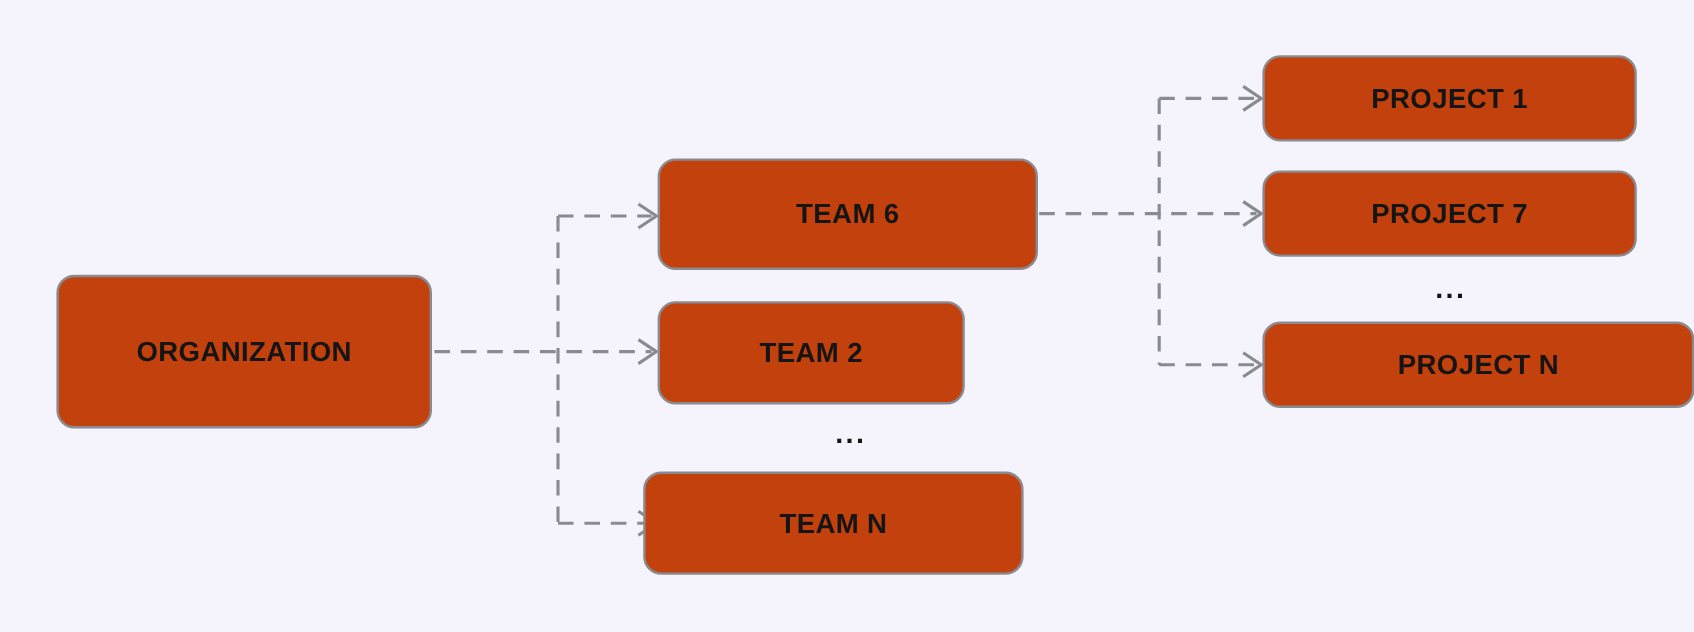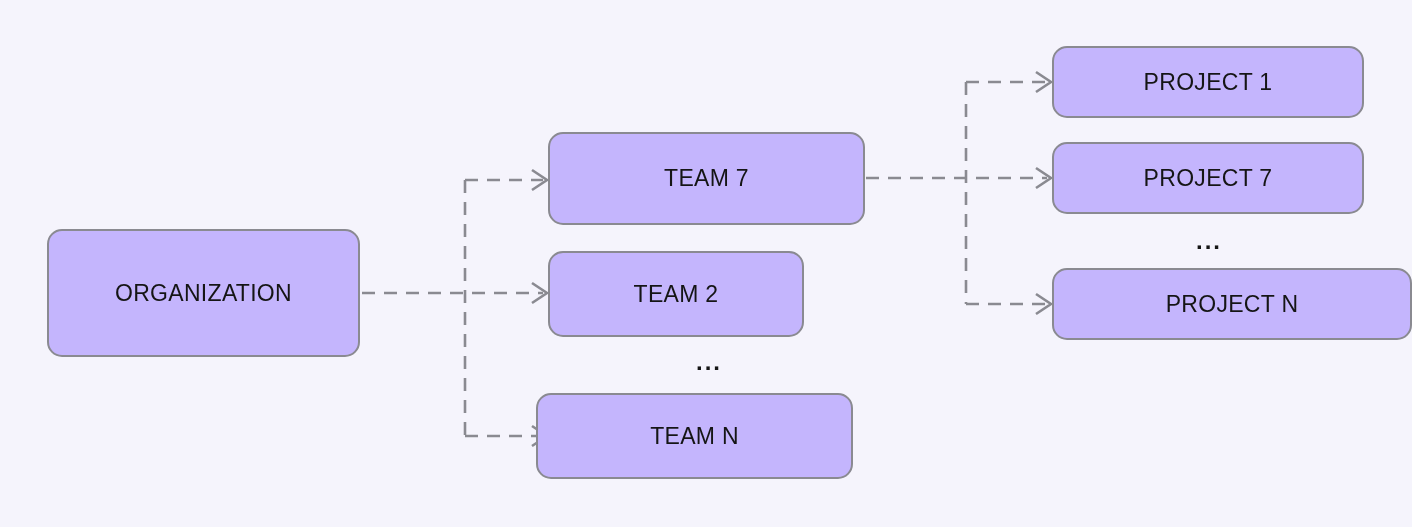--- a/index.html
+++ b/index.html
@@ -32,25 +32,25 @@
   .ah {
     fill: none;
     stroke: #8a8a91;
     stroke-width: 2.6;
   }
   .node {
     position: absolute;
     box-sizing: border-box;
     border: 2.5px solid #8a8a91;
     border-radius: 15px;
-    background: #c4b5fd;
+    background: #c2410c;
     display: flex;
     align-items: center;
     justify-content: center;
-    font-weight: normal;
+    font-weight: bold;
     font-size: 23px;
     color: #151515;
     letter-spacing: 0.3px;
     white-space: nowrap;
   }
   .node-org   { left: 47px;   top: 229px; width: 313px; height: 128px; text-align: right; }
   .node-team1 { left: 548px;  top: 132px; width: 317px; height: 93px;  }
   .node-team2 { left: 548px;  top: 251px; width: 256px; height: 86px;  }
   .node-teamN { left: 536px;  top: 393px; width: 317px; height: 86px;  }
   .node-proj1 { left: 1052px; top: 46px;  width: 312px; height: 72px;  }
@@ -90,21 +90,21 @@
       <path class="dash" d="M966 82 H1047"></path>
       <path class="dash" d="M966 304 H1047"></path>
       <path class="ah" d="M1036 72 L1051 82 L1036 92"></path>
       <path class="ah" d="M1036 168 L1051 178 L1036 188"></path>
       <path class="ah" d="M1036 294 L1051 304 L1036 314"></path>
     </g>
   </svg>
 
   <div class="node node-org">ORGANIZATION</div>
 
-  <div class="node node-team1">TEAM 7</div>
+  <div class="node node-team1">TEAM 6</div>
 
   <div class="node node-team2">TEAM 2</div>
 
   <div class="ellipsis ellipsis-teams">...</div>
 
   <div class="node node-teamN">TEAM N</div>
 
   <div class="node node-proj1">PROJECT 1</div>
 
   <div class="node node-proj2">PROJECT 7</div>

